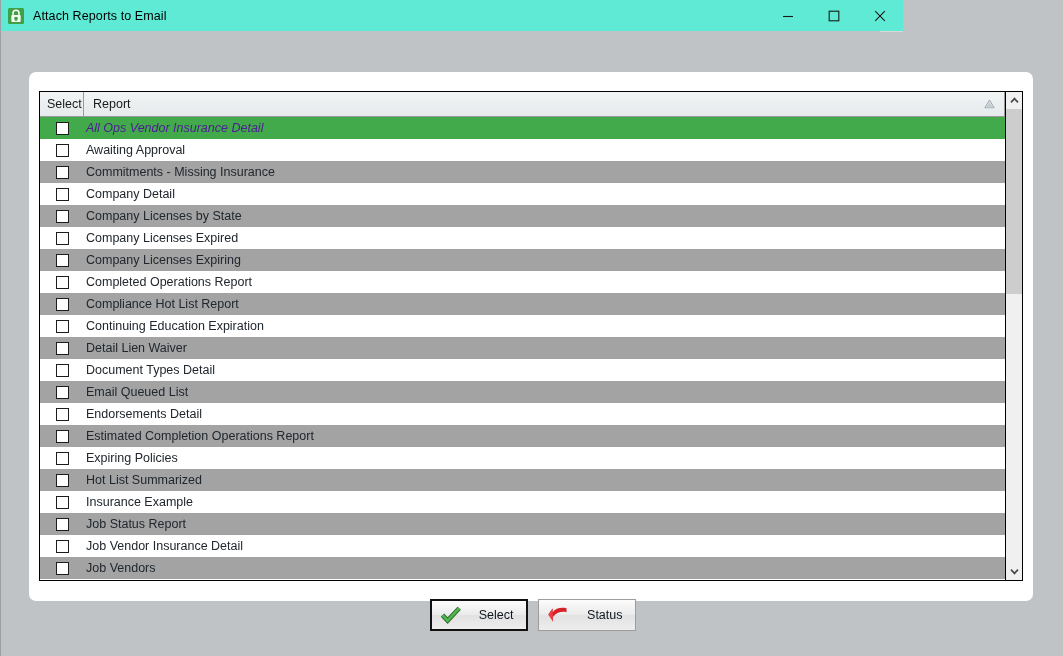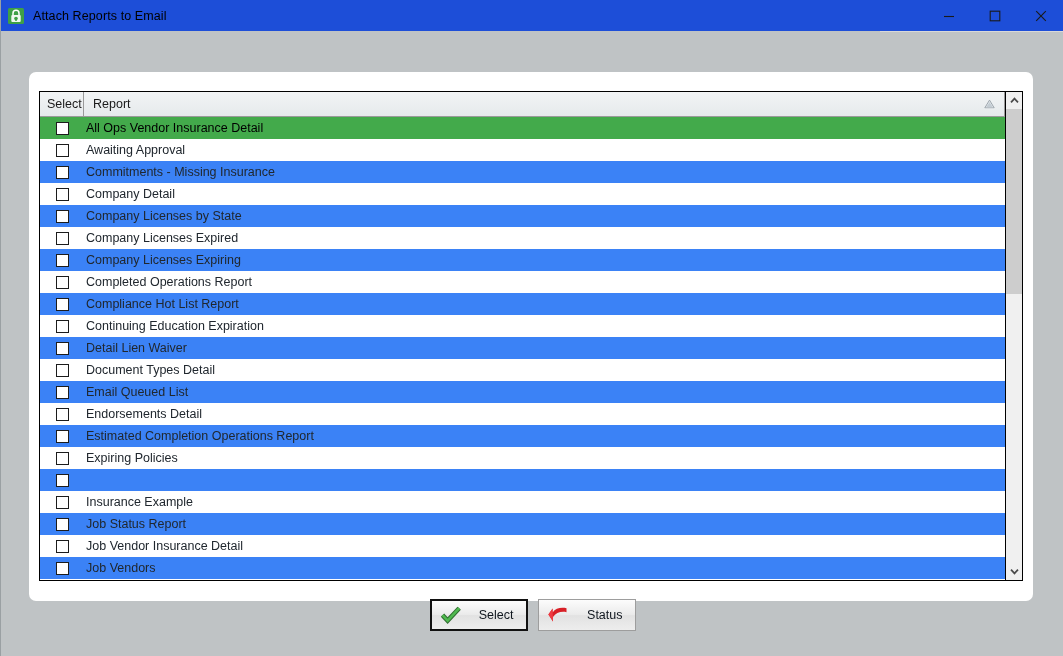--- a/index.html
+++ b/index.html
@@ -22,23 +22,23 @@
     height: 656px;
     background: #bfc3c5;
     box-sizing: border-box;
     border-left: 1px solid #9aa0a3;
   }
 
   
   .titlebar {
     position: absolute;
     left: 0; top: 0;
-    width: 1063px;
+    width: 902px;
     height: 31px;
-    background: #1d4ed8;
+    background: #5eead4;
     border-bottom: 1px solid #d8d8d8;
     display: flex;
     align-items: center;
   }
   .title-icon {
     width: 18px;
     height: 18px;
     margin-left: 6px;
     margin-right: 8px;
     flex: 0 0 auto;
@@ -146,21 +146,21 @@
     position: relative;
     height: 463px;
     overflow: hidden;
   }
   .row {
     height: 22px;
     display: flex;
     align-items: center;
     box-sizing: border-box;
   }
-  .row.alt  { background: #3b82f6; }
+  .row.alt  { background: #a3a3a3; }
   .row.plain{ background: #ffffff; }
   .row.selected { background: #43aa4b; }
   .row .cb-cell {
     width: 44px;
     display: flex;
     align-items: center;
     justify-content: center;
     flex: 0 0 auto;
   }
   .cb {
@@ -172,21 +172,21 @@
     display: block;
   }
   .row .label-cell {
     flex: 1;
     font-size: 12.5px;
     color: #20272e;
     padding-left: 2px;
     white-space: nowrap;
     overflow: hidden;
   }
-  .row.selected .label-cell { color: #000000; }
+  .row.selected .label-cell { color: #4c1d95; font-style: italic; }
 
   
   .vscroll {
     width: 17px;
     height: 488px;
     background: #f0f0f0;
     border-left: 1px solid #000000;
     box-sizing: border-box;
     position: relative;
     flex: 0 0 auto;
@@ -404,20 +404,21 @@
             <div class="row plain">
               <div class="cb-cell">
                 <span class="cb"></span>
               </div>
               <div class="label-cell">Expiring Policies</div>
             </div>
             <div class="row alt">
               <div class="cb-cell">
                 <span class="cb"></span>
               </div>
+              <div class="label-cell">Hot List Summarized</div>
             </div>
             <div class="row plain">
               <div class="cb-cell">
                 <span class="cb"></span>
               </div>
               <div class="label-cell">Insurance Example</div>
             </div>
             <div class="row alt">
               <div class="cb-cell">
                 <span class="cb"></span>

